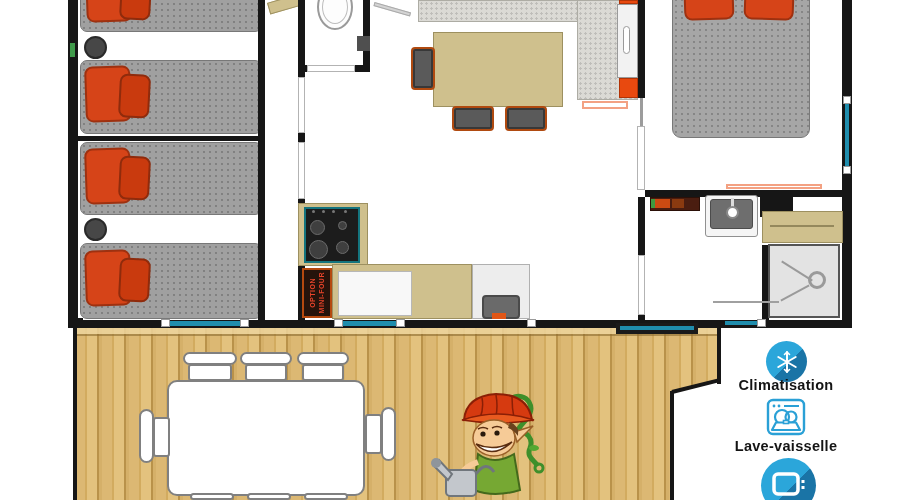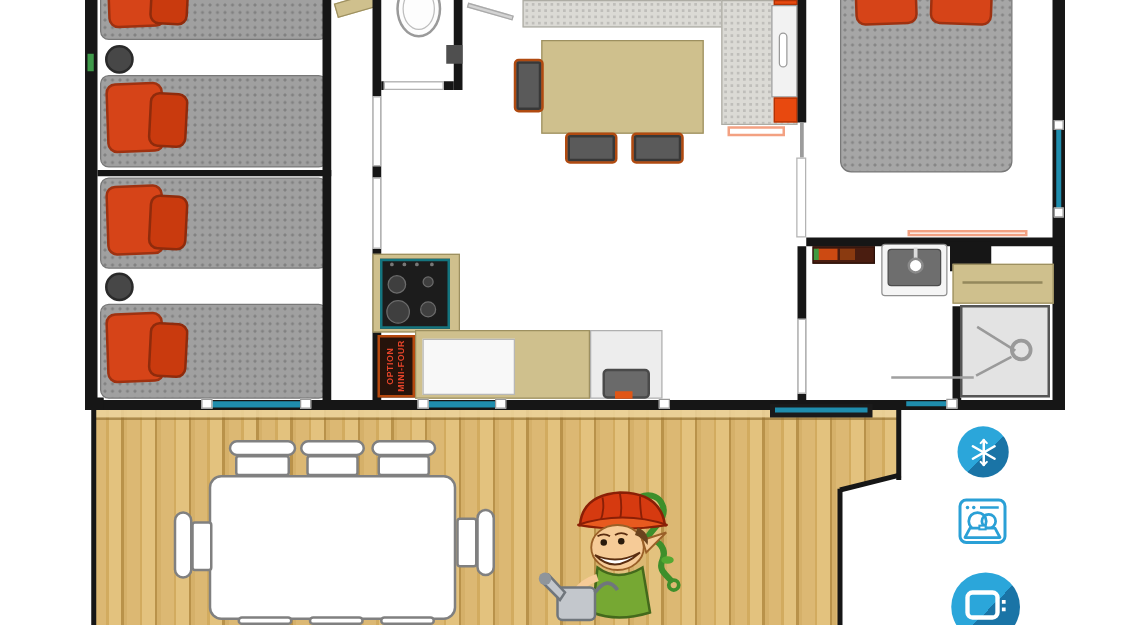--- a/index.html
+++ b/index.html
@@ -206,31 +206,33 @@
   <div class="abs bracket" style="left:757px;top:319px;width:9px;height:8px;"></div>
 
   <div class="abs bluecircle" style="left:766px;top:341px;width:41px;height:41px;">
     <svg width="24" height="24" viewBox="0 0 24 24">
       <g stroke="#fff" stroke-width="2" stroke-linecap="round" fill="none">
         <path d="M12 2v20M3.3 7l17.4 10M3.3 17L20.7 7"></path>
         <path d="M12 2l-2.5 2.5M12 2l2.5 2.5M12 22l-2.5-2.5M12 22l2.5-2.5" stroke-width="1.6"></path>
       </g>
     </svg>
   </div>
+  <div class="abs amenity-label" style="left:706px;top:377px;">Climatisation</div>
 
   <svg class="abs" style="left:766px;top:398px;" width="40" height="38" viewBox="0 0 40 38">
     <rect x="2" y="2" width="36" height="34" rx="5" fill="none" stroke="#2aa0d6" stroke-width="2.4"></rect>
     <circle cx="8" cy="8" r="1.4" fill="#2aa0d6"></circle>
     <circle cx="13" cy="8" r="1.4" fill="#2aa0d6"></circle>
     <line x1="18" y1="8" x2="33" y2="8" stroke="#2aa0d6" stroke-width="2"></line>
     <circle cx="16" cy="19" r="7" fill="none" stroke="#2aa0d6" stroke-width="2.2"></circle>
     <circle cx="25" cy="19" r="5.5" fill="none" stroke="#2aa0d6" stroke-width="2.2"></circle>
     <path d="M6 32 L10 24.5 H30 L34 32 Z" fill="#fff" stroke="#2aa0d6" stroke-width="2.2" stroke-linejoin="round"></path>
     <rect x="17.5" y="22.5" width="5" height="3" fill="#fff" stroke="#2aa0d6" stroke-width="1.6"></rect>
   </svg>
+  <div class="abs amenity-label" style="left:706px;top:438px;">Lave-vaisselle</div>
 
   <div class="abs bluecircle" style="left:761px;top:458px;width:55px;height:55px;">
     <svg width="55" height="55" viewBox="0 0 55 55">
       <rect x="13" y="16" width="24" height="20" rx="4" fill="none" stroke="#fff" stroke-width="3.5"></rect>
       <rect x="40.5" y="22" width="3" height="3" fill="#fff"></rect>
       <rect x="40.5" y="28" width="3" height="3" fill="#fff"></rect>
     </svg>
   </div>
 
 </div>

